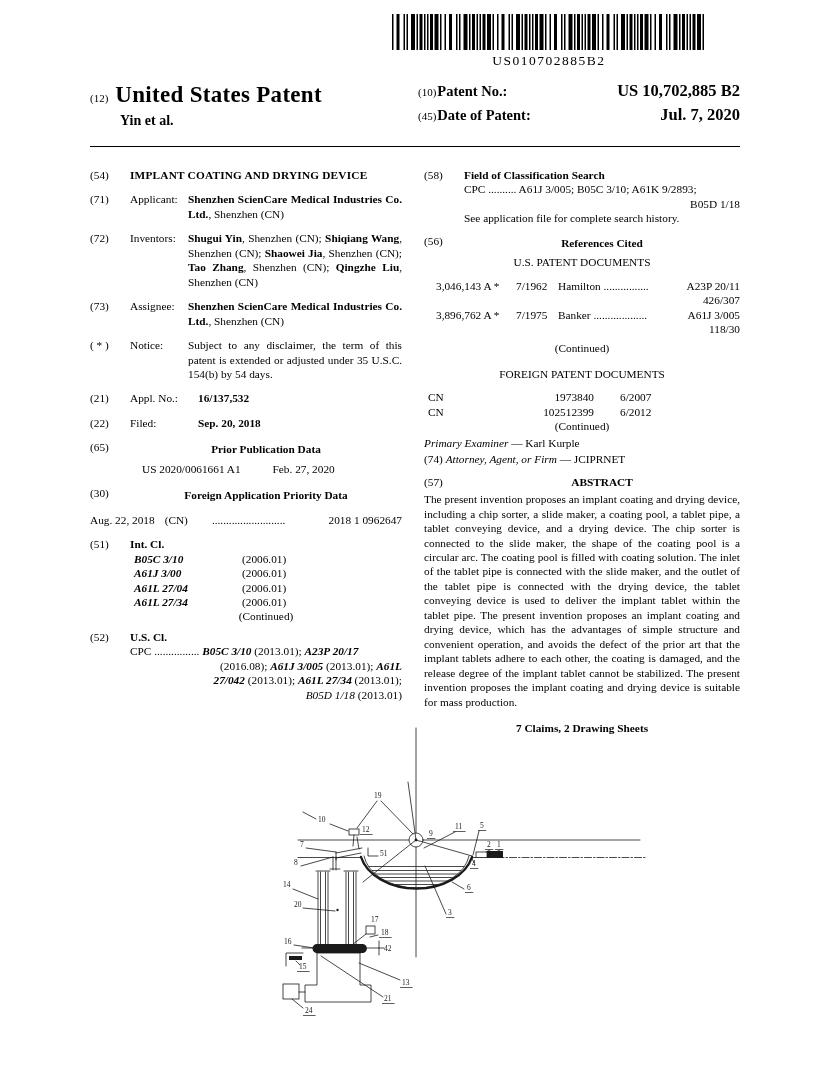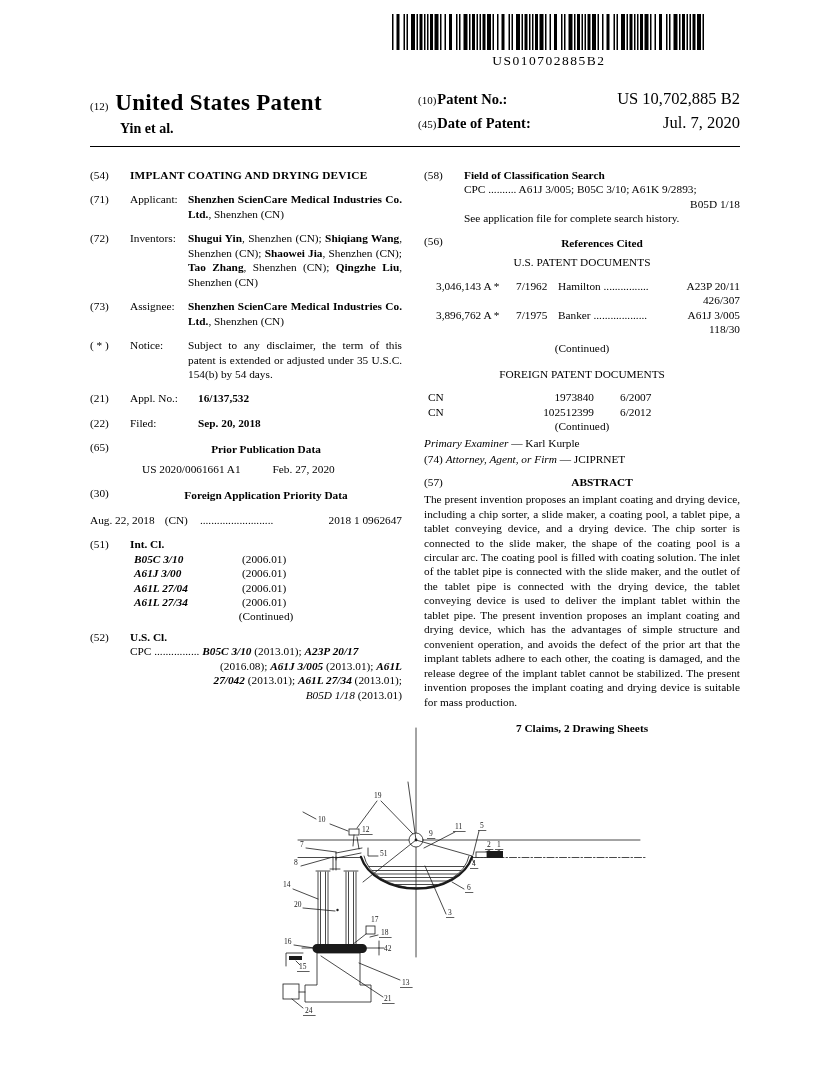--- a/index.html
+++ b/index.html
@@ -8,30 +8,30 @@
   .seg-b{font-weight:bold}
   .seg-i{font-style:italic}
   .seg-bi{font-weight:bold;font-style:italic}
 
   
   .barcode{position:absolute;left:388px;top:14px;width:322px;text-align:center;}
   .barcode svg{display:block;margin:0 auto;}
   .barcode-text{font-size:13.5px;letter-spacing:1.5px;margin-top:1px;}
 
   
-  .header{position:absolute;left:90px;top:88px;width:650px;display:flex;justify-content:space-between;}
+  .header{position:absolute;left:90px;top:80px;width:650px;display:flex;justify-content:space-between;}
   .h-left .line1{display:flex;align-items:baseline;gap:7px;}
   .h-num{font-size:11px;}
   .h-title{font-size:23px;font-weight:bold;letter-spacing:.3px;}
   .h-authors{font-size:14px;font-weight:bold;margin:3px 0 0 30px;}
   .h-right{width:322px;}
   .h-right .row{display:flex;align-items:baseline;margin-bottom:3px;}
   .h-right .h-num{margin-right:1px;}
   .h-lbl{font-size:14.5px;font-weight:bold;}
-  .h-val{font-size:16.5px;font-weight:normal;margin-left:auto;}
+  .h-val{font-size:16.5px;font-weight:bold;margin-left:auto;}
   .rule{position:absolute;left:90px;top:146px;width:650px;border-top:1.6px solid #000;}
 
   
   .cols{position:absolute;left:90px;top:168px;width:650px;display:flex;gap:22px;}
   .col-l{width:312px;flex:none;}
   .col-r{flex:1;min-width:0;}
 
   .item{display:flex;margin-bottom:10px;}
   .code{width:40px;flex:none;}
   .body{flex:1;min-width:0;}
@@ -39,21 +39,21 @@
   .lbl{width:58px;flex:none;}
   .val{flex:1;min-width:0;text-align:justify;}
   .bold{font-weight:bold}
   .center{text-align:center}
   .right{text-align:right}
   .title54{font-weight:bold;letter-spacing:.2px;}
 
   .pubrow{display:flex;gap:32px;padding-left:12px;margin-top:5px;}
   .priorrow{display:flex;margin-top:6px;padding-left:0;}
   .priorrow .pd{flex:none;margin-right:10px;font-family:Liberation Serif, serif;}
-  .priorrow .pc{flex:none;margin-right:12px;}
+  .priorrow .pc{flex:none;margin-right:24px;}
   .priorrow .dots{flex:1;overflow:hidden;white-space:nowrap;}
   .priorrow .pn{flex:none;}
 
   .intcl-row{display:flex;padding-left:4px;}
   .intcl-row .cls{width:108px;flex:none;font-weight:bold;font-style:italic;}
   .cpcline{text-align:right;}
   .heading-sp{margin:2px 0 4px 0;}
 
   .ref-row{display:grid;grid-template-columns:80px 42px 1fr auto;padding-left:12px;}
   .ref-row .rn{white-space:nowrap}

